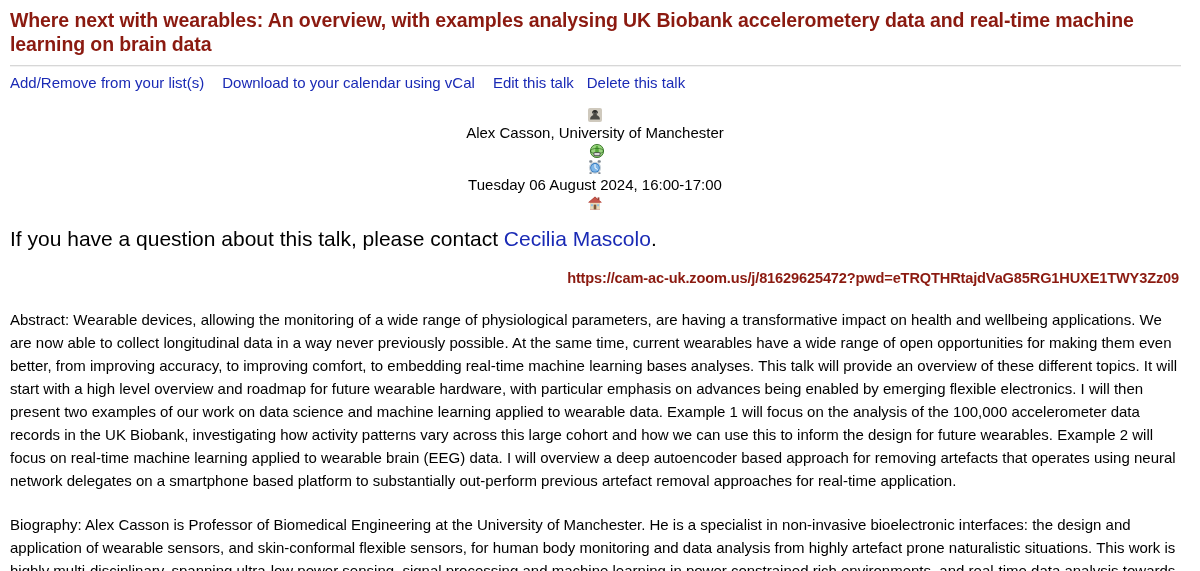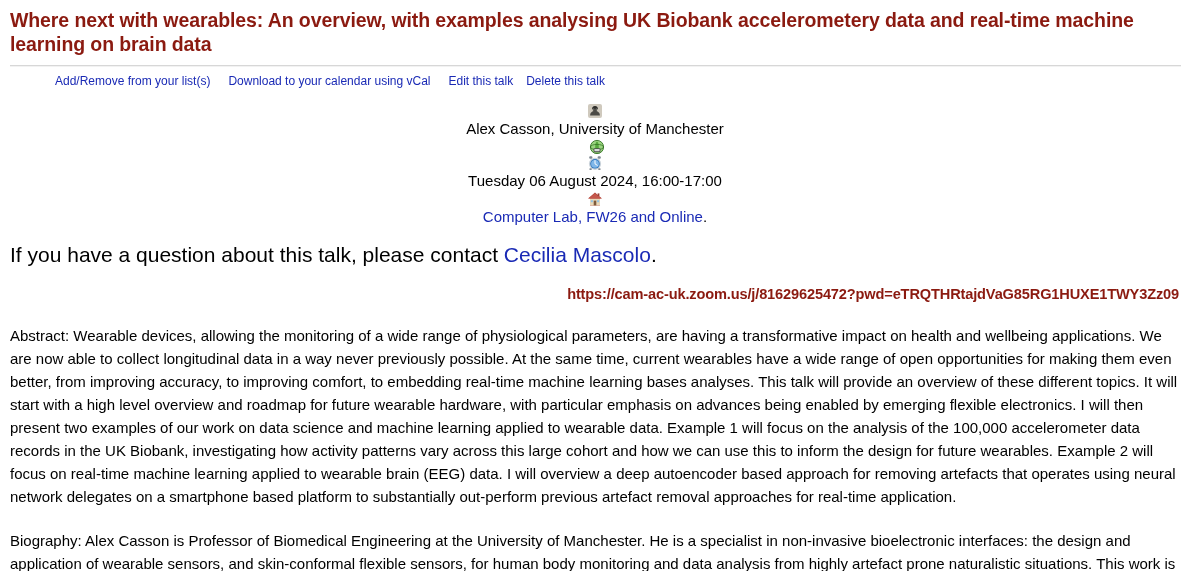--- a/index.html
+++ b/index.html
@@ -30,25 +30,24 @@
   }
   .title-rule {
     border: 0;
     border-top: 1px solid #d7d7d7;
     border-bottom: 1px solid #f2f2f2;
     margin: 8px 0 6px 0;
     width: 1171px;
     height: 0;
   }
   .action-links {
-    font-size: 12px;
+    font-size: 15px;
     line-height: 1.35;
     white-space: nowrap;
     margin-bottom: 14px;
-    margin-left: 45px;
   }
   .action-links a {
     color: #1a2ab5;
     text-decoration: none;
   }
   .link-gap { display: inline-block; width: 18px; }
   .link-gap-sm { display: inline-block; width: 13px; }
 
   .meta-line {
     font-size: 15px;
@@ -161,21 +160,20 @@
       <svg width="16" height="16" viewBox="0 0 16 16">
         <path d="M8 1.6 1 7.6h2v6.8h10V7.6h2L8 1.6z" fill="#b1463a"></path>
         <path d="M3 7.6h10v6.8H3z" fill="#e8d8b8"></path>
         <path d="M8 2.2 1.6 7.5h12.8L8 2.2z" fill="#c4564a"></path>
         <rect x="6.7" y="9.6" width="2.6" height="4.8" fill="#7d5a3a"></rect>
         <rect x="3.9" y="9.2" width="2" height="2" fill="#8fc2e6"></rect>
         <rect x="10.1" y="9.2" width="2" height="2" fill="#8fc2e6"></rect>
         <rect x="10.6" y="2.4" width="1.8" height="2.6" fill="#9b4036"></rect>
       </svg>
     </span>
-    <span class="meta-text"><a href="#">Computer Lab, FW26 and Online</a><span>.</span></span>
   </div>
 
   <div class="contact-line">
     <span>If you have a question about this talk, please contact </span><a href="#">Cecilia Mascolo</a><span>.</span>
   </div>
 
   <div class="zoom-url">
     <a href="#">https://cam-ac-uk.zoom.us/j/81629625472?pwd=eTRQTHRtajdVaG85RG1HUXE1TWY3Zz09</a>
   </div>
 

